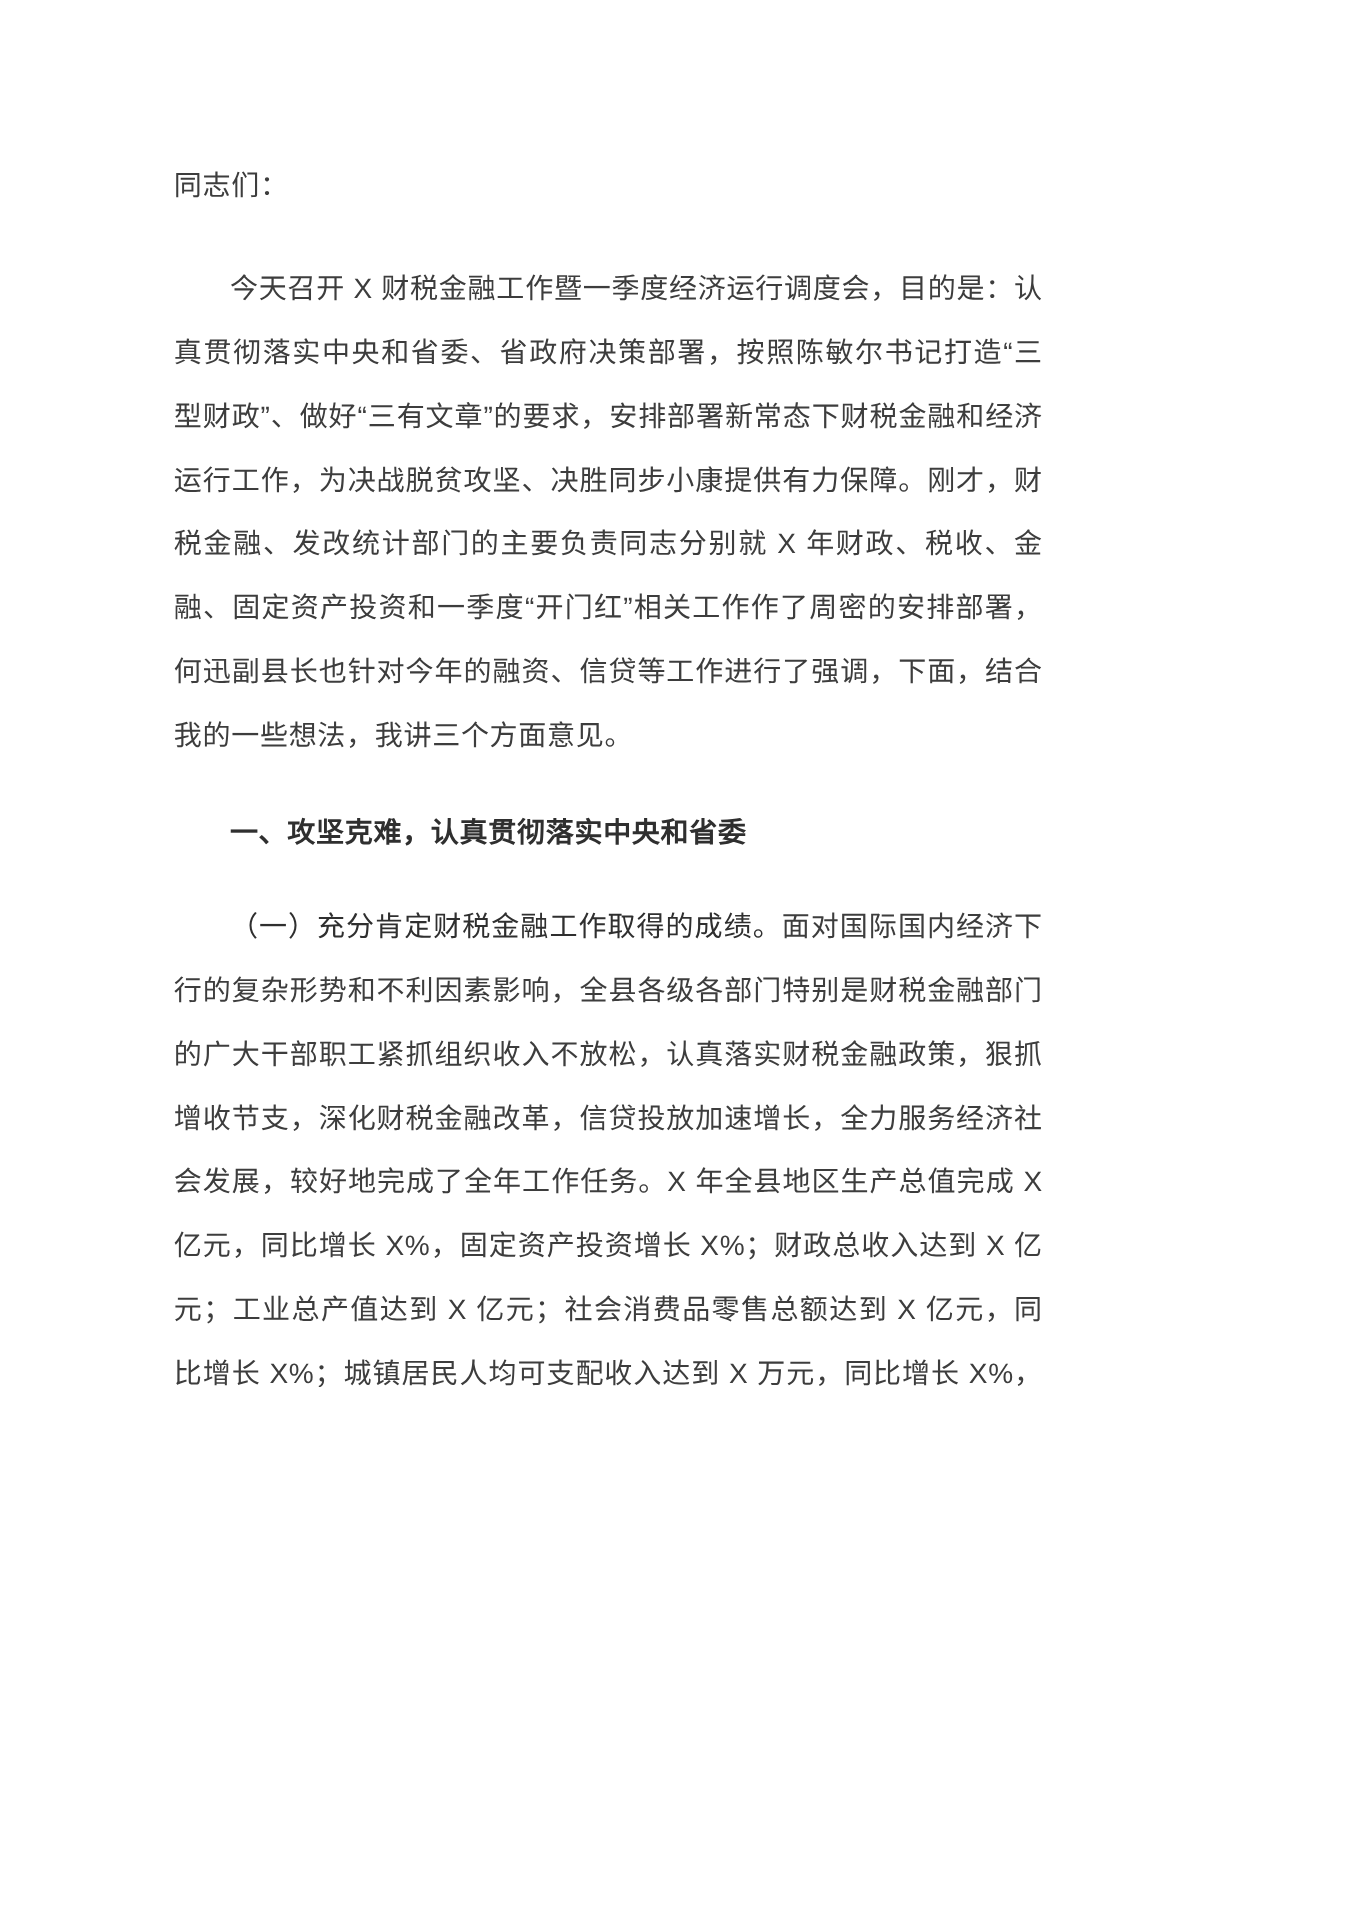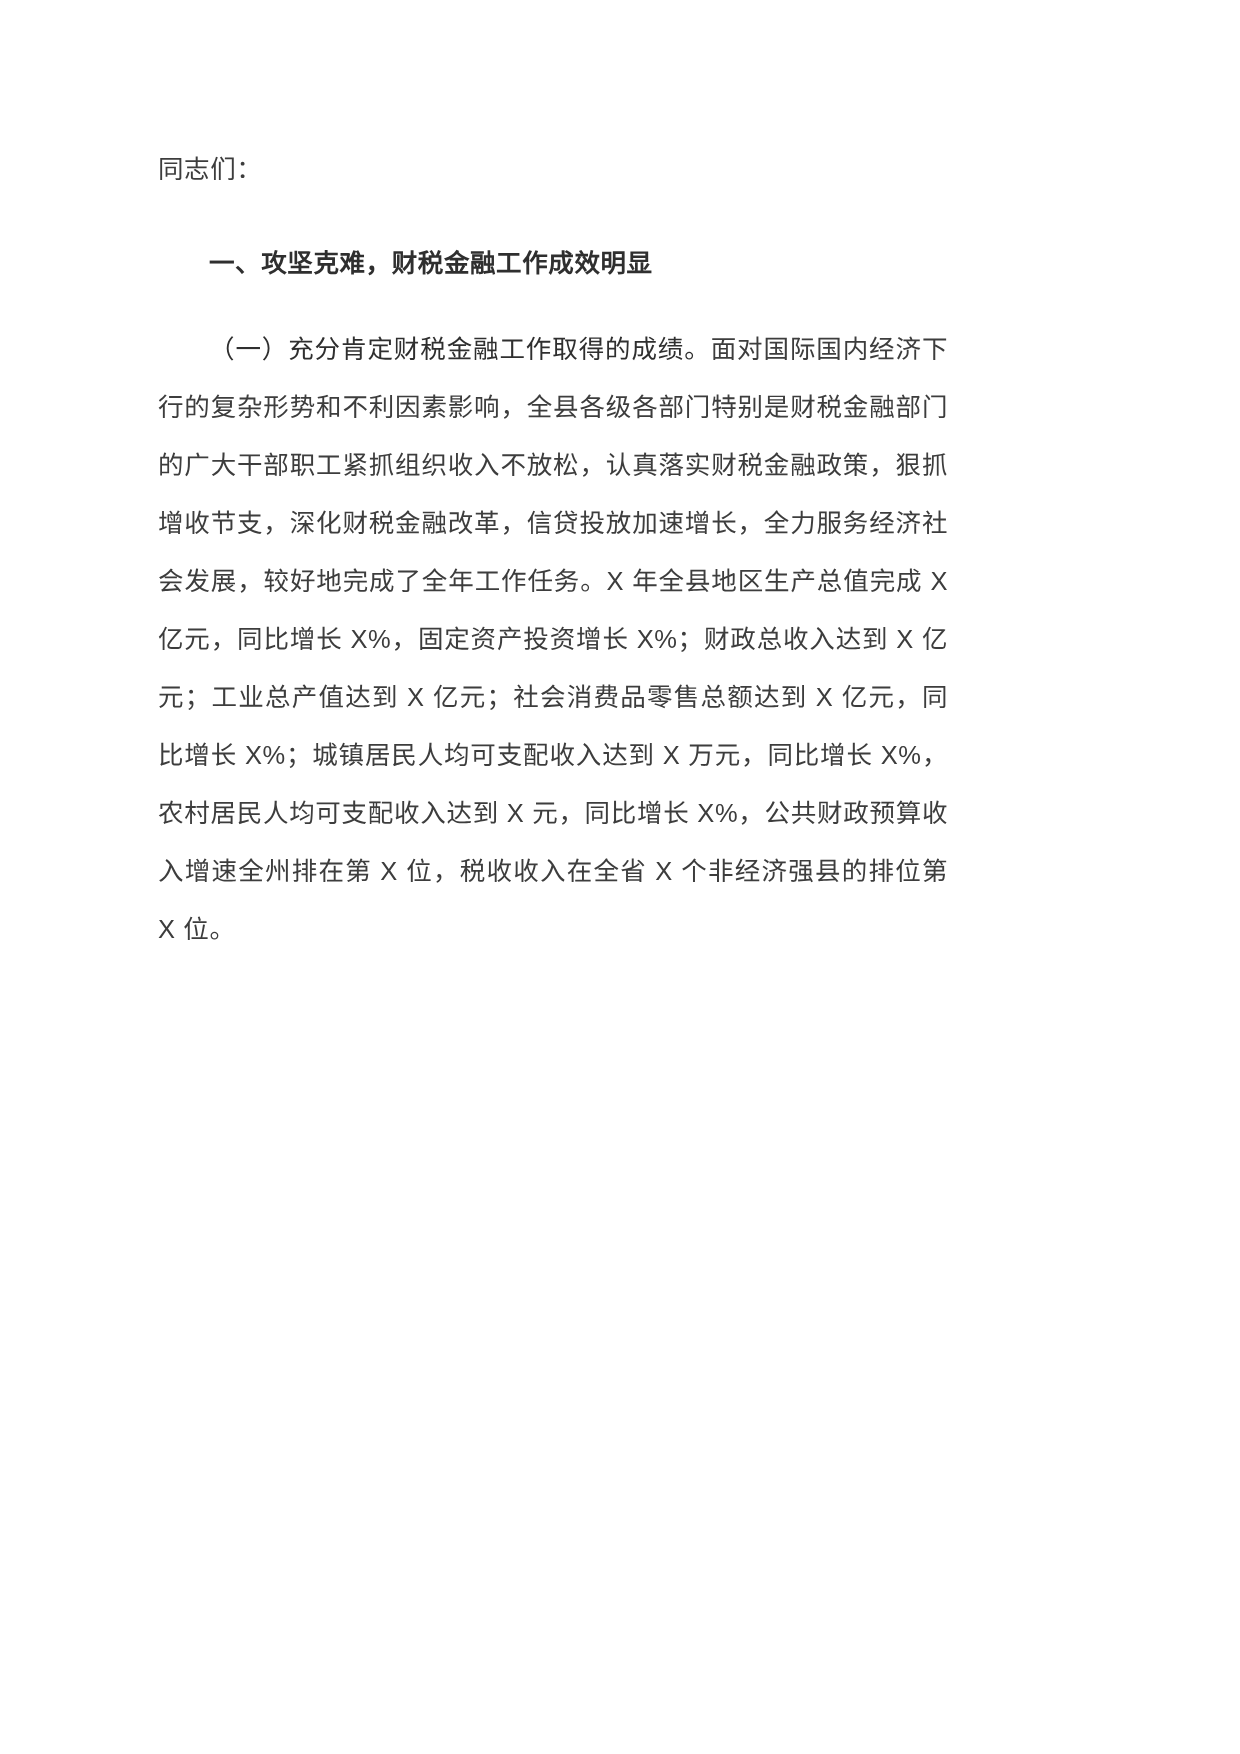--- a/index.html
+++ b/index.html
@@ -63,20 +63,21 @@
   }
 </style>
 </head>
 <body>
 
 <div class="page">
   <div class="content">
 
     <p class="para salutation">同志们：</p>
 
+    <p class="para indent">今天召开 X 财税金融工作暨一季度经济运行调度会，目的是：认真贯彻落实中央和省委、省政府决策部署，按照陈敏尔书记打造“三型财政”、做好“三有文章”的要求，安排部署新常态下财税金融和经济运行工作，为决战脱贫攻坚、决胜同步小康提供有力保障。刚才，财税金融、发改统计部门的主要负责同志分别就 X 年财政、税收、金融、固定资产投资和一季度“开门红”相关工作作了周密的安排部署，何迅副县长也针对今年的融资、信贷等工作进行了强调，下面，结合我的一些想法，我讲三个方面意见。</p>
 
-    <p class="heading">一、攻坚克难，财税金融工作成效明显</p>
+    <p class="heading">一、攻坚克难，认真贯彻落实中央和省委</p>
 
     <p class="para indent"><span class="lead">（一）充分肯定财税金融工作取得的成绩。</span><span class="body-run">面对国际国内经济下行的复杂形势和不利因素影响，全县各级各部门特别是财税金融部门的广大干部职工紧抓组织收入不放松，认真落实财税金融政策，狠抓增收节支，深化财税金融改革，信贷投放加速增长，全力服务经济社会发展，较好地完成了全年工作任务。X 年全县地区生产总值完成 X 亿元，同比增长 X%，固定资产投资增长 X%；财政总收入达到 X 亿元；工业总产值达到 X 亿元；社会消费品零售总额达到 X 亿元，同比增长 X%；城镇居民人均可支配收入达到 X 万元，同比增长 X%，农村居民人均可支配收入达到 X 元，同比增长 X%，公共财政预算收入增速全州排在第 X 位，税收收入在全省 X 个非经济强县的排位第 X 位。</span></p>
 
 
   </div>
 </div>
 
 </body></html>

